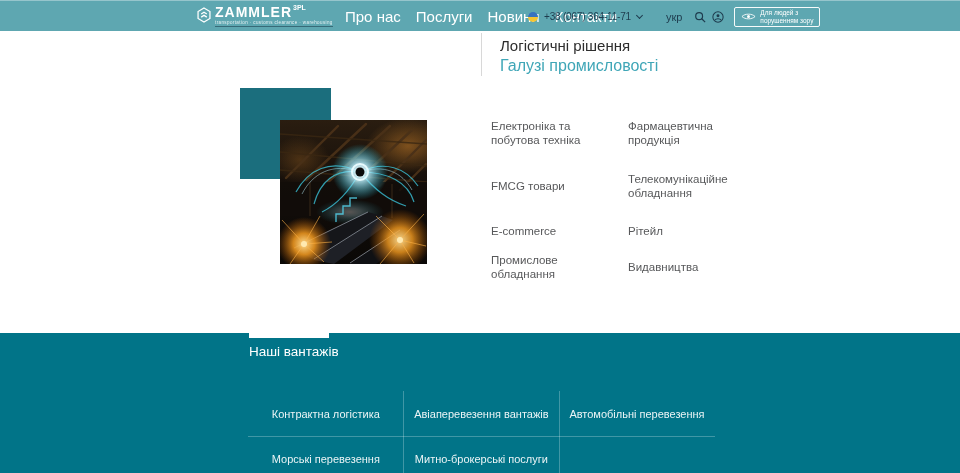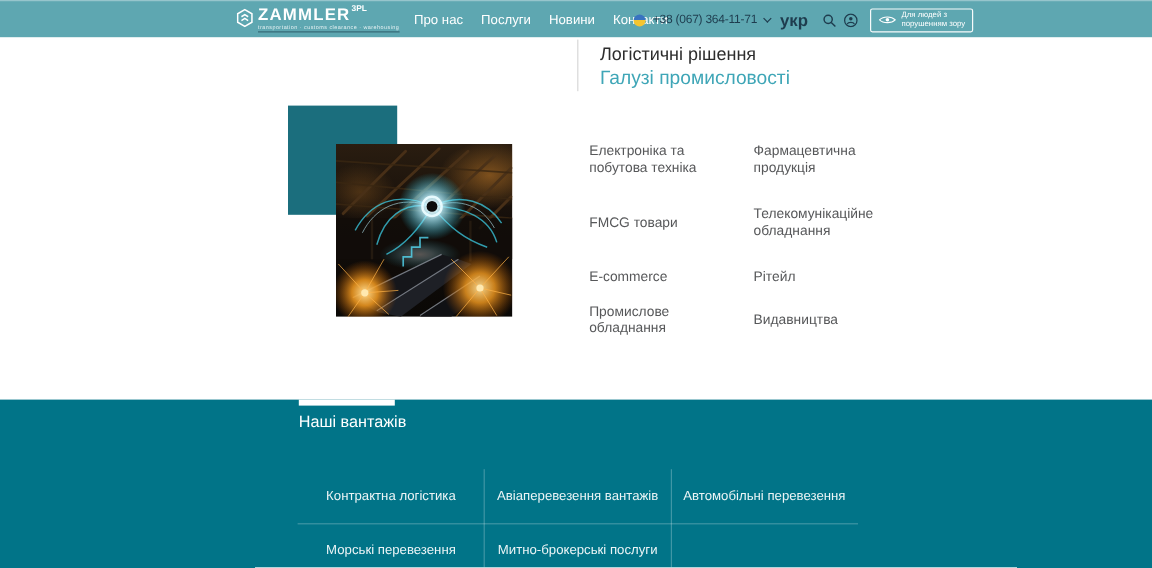--- a/index.html
+++ b/index.html
@@ -12,28 +12,28 @@
             background:var(--header_teal,#5EA7B1); border-top:1px solid rgba(255,255,255,.35); }
   .logo { position:absolute; left:197px; top:4px; display:flex; align-items:flex-start; gap:4px; }
   .logo-mark { margin-top:2px; }
   .logo-textwrap { display:flex; flex-direction:column; }
   .logo-line { display:flex; align-items:flex-start; }
   .logo-name { color:#fff; font-weight:bold; font-size:14px; letter-spacing:1px; line-height:14px; }
   .logo-sup { color:#fff; font-size:7px; font-weight:bold; margin-left:1px; margin-top:-1px; }
   .logo-tagline { color:rgba(255,255,255,.85); font-size:4.5px; letter-spacing:.4px; white-space:nowrap;
                   border-bottom:1px solid rgba(23,58,73,.55); padding-bottom:1px; margin-top:1px; }
   .nav { position:absolute; left:345px; top:0; height:31px; display:flex; align-items:center; gap:15px; }
-  .nav a { color:#fff; font-size:11px; text-decoration:none; white-space:nowrap; }
+  .nav a { color:#fff; font-size:15px; text-decoration:none; white-space:nowrap; }
   .hright { position:absolute; left:528px; top:0; height:31px; display:flex; align-items:center; gap:6px; }
   .flag { width:10px; height:10px; border-radius:50%;
           background:linear-gradient(180deg,#3873C0 50%, #F5C531 50%); }
   .phone { color:var(--navy,#1E3C4E); font-size:10px; white-space:nowrap; letter-spacing:-.2px; }
   .chev { width:5px; height:5px; border-right:1.2px solid var(--navy,#1E3C4E);
           border-bottom:1.2px solid var(--navy,#1E3C4E); transform:rotate(45deg); margin-top:-3px; }
-  .lang { color:var(--navy,#1E3C4E); font-size:14px; margin-left:2px;font-weight:bold; }
+  .lang { color:var(--navy,#1E3C4E); font-size:11px; margin-left:18px; }
   .hicon { display:flex; align-items:center; justify-content:center; }
   .hicon.search { margin-left:6px; }
   .a11y-btn { margin-left:4px; display:flex; align-items:center; gap:4px; height:20px;
               border:1px solid rgba(255,255,255,.95); border-radius:2px; padding:0 6px;
               background:transparent; cursor:pointer; }
   .a11y-text { color:#fff; font-size:6.5px; line-height:1.2; text-align:left; white-space:nowrap; }
 
   
   .vdivider { position:absolute; left:481px; top:33px; width:1px; height:43px; background:#d8d8d8; }
   .page-title { position:absolute; left:500px; top:37px; font-size:15px; font-weight:normal;

